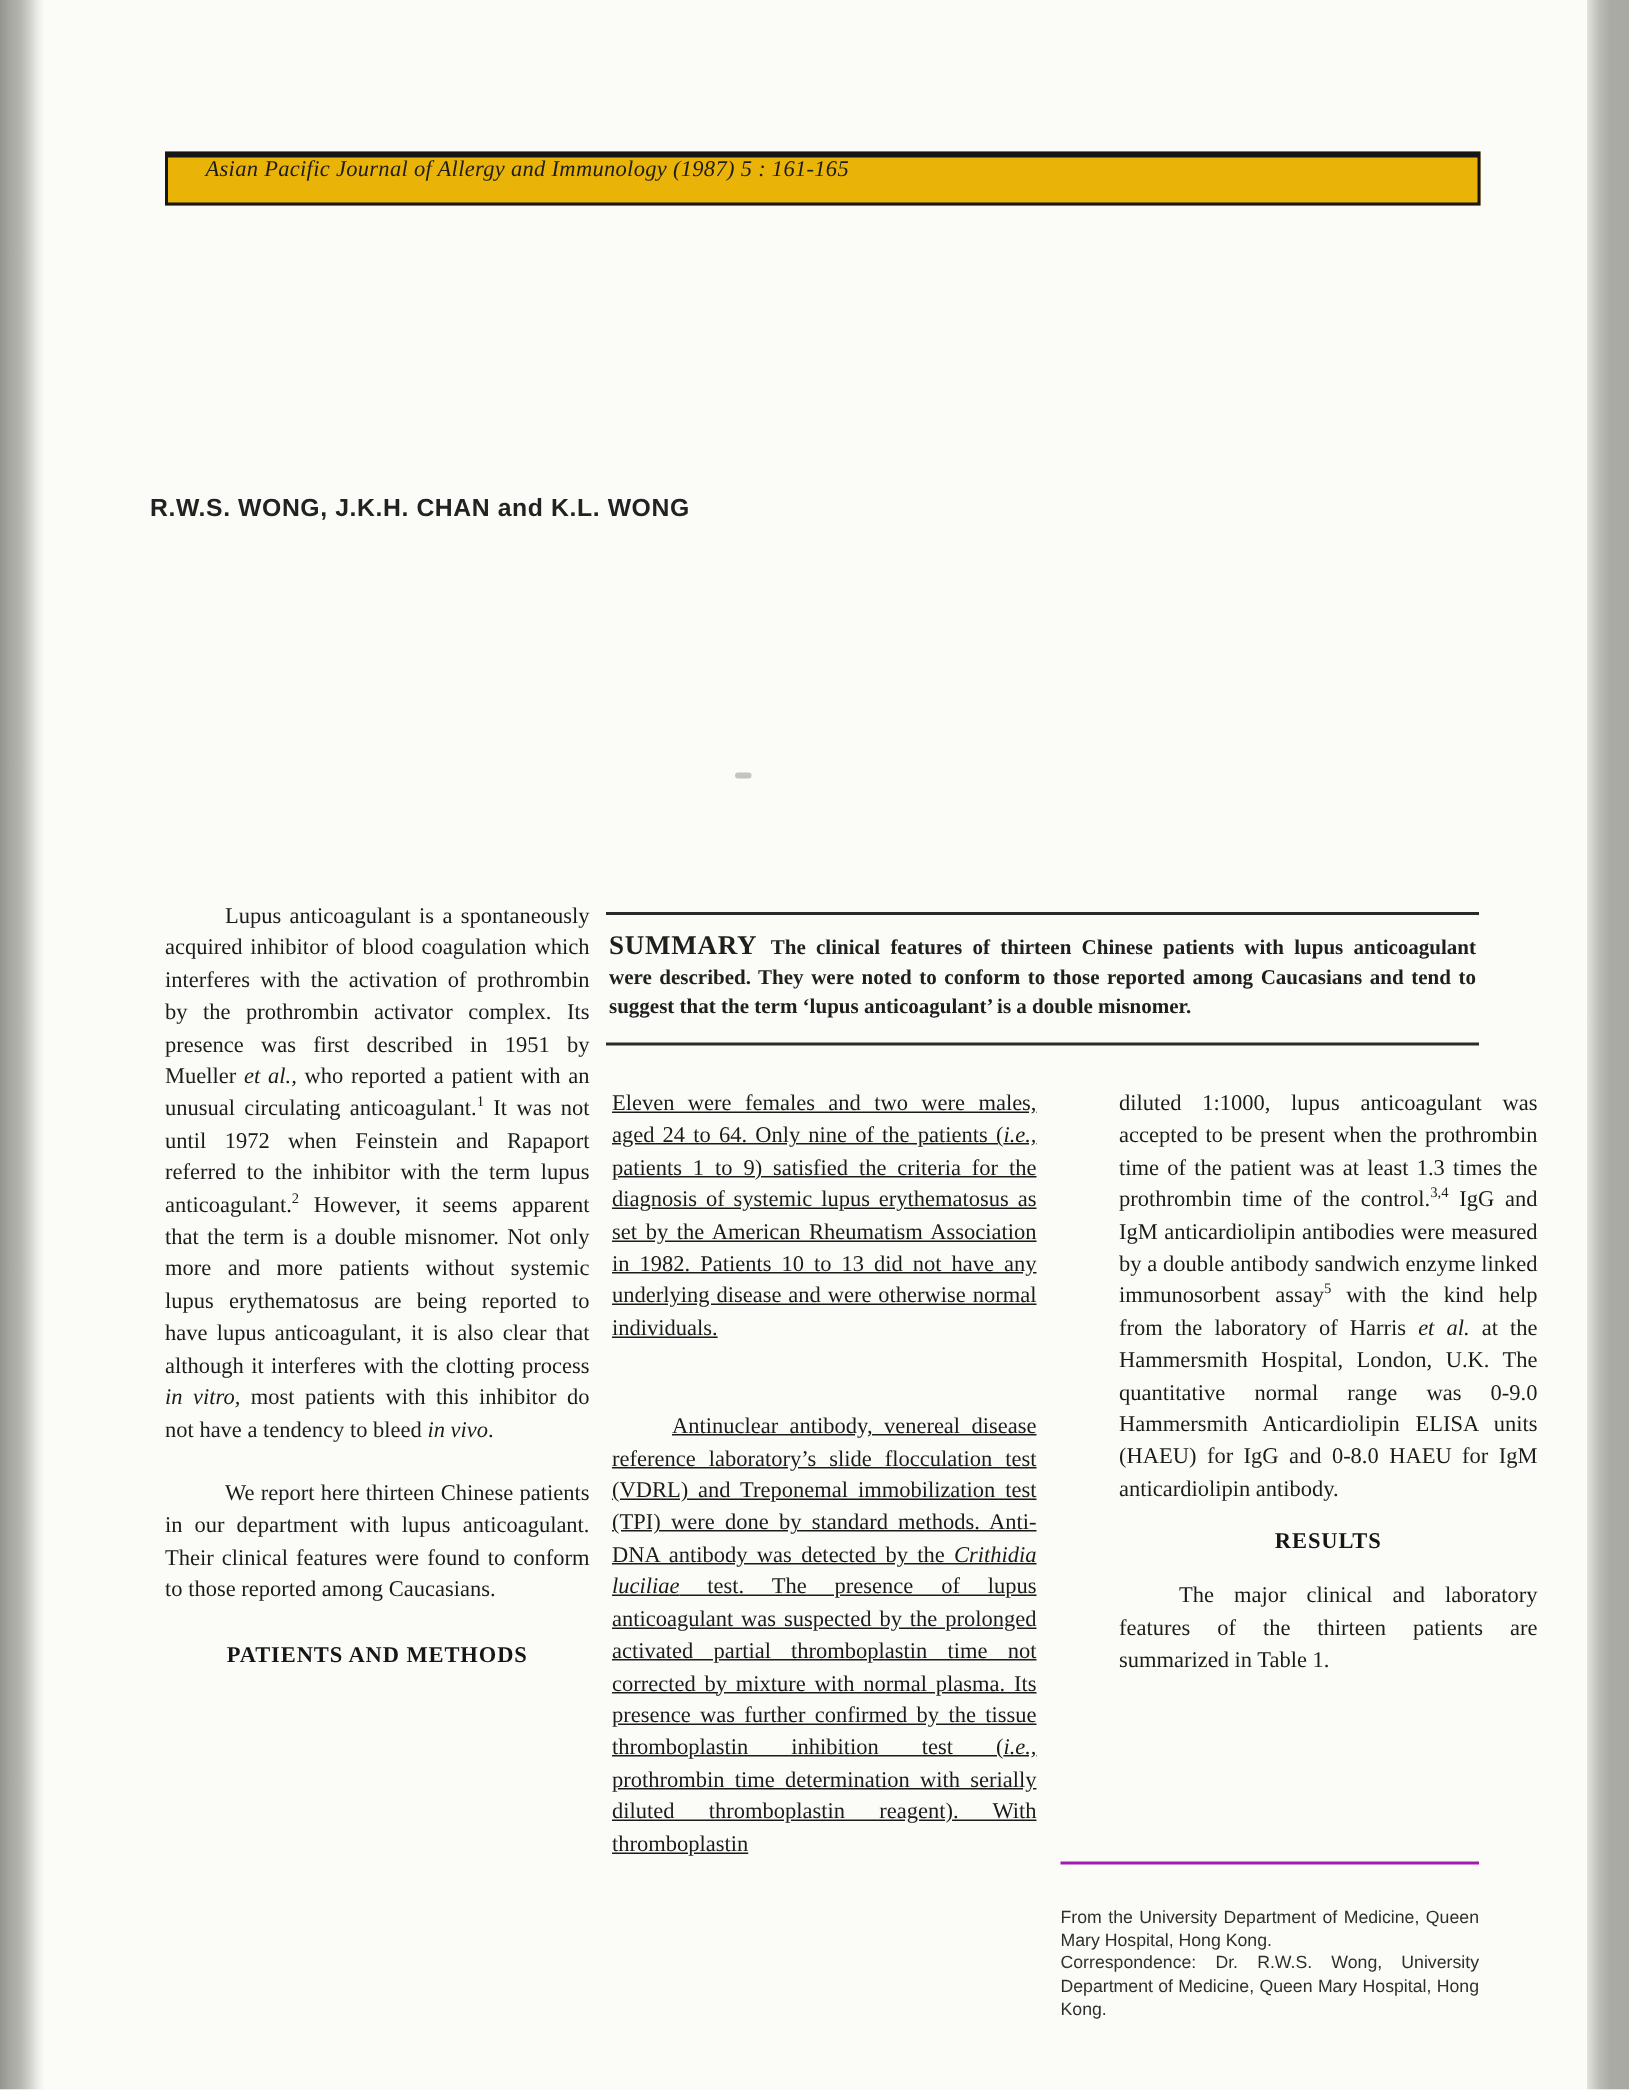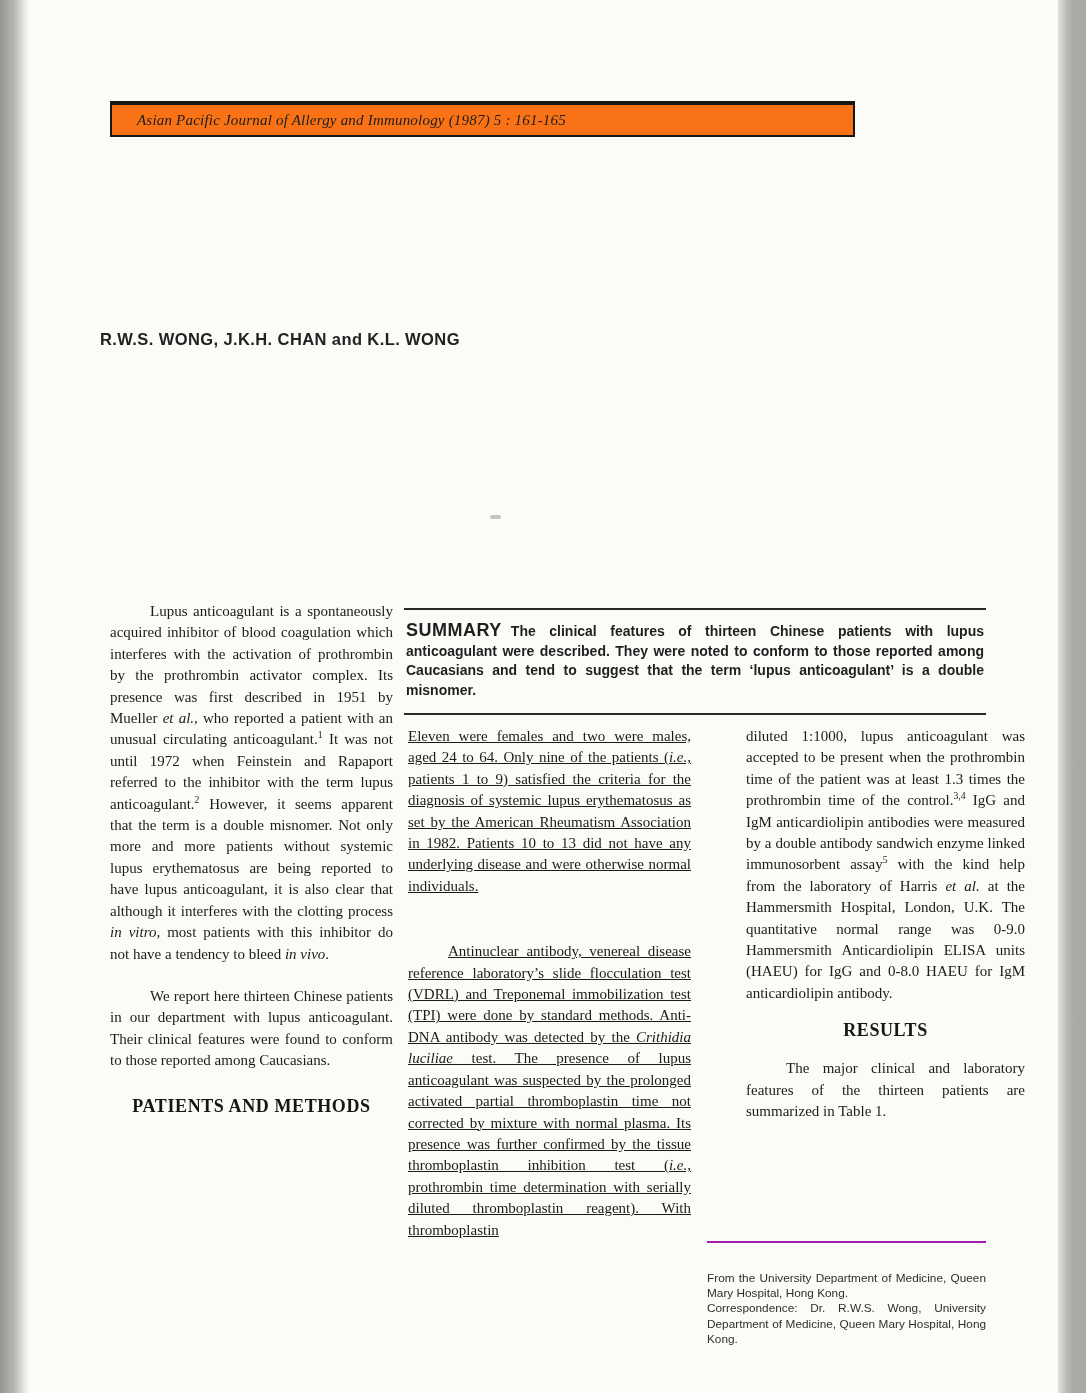--- a/index.html
+++ b/index.html
@@ -19,26 +19,26 @@
   .edge-left {
     position: absolute; left: 0; top: 0; width: 30px; height: 100%;
     background: linear-gradient(to right, #95958f 0%, #a7a7a1 22%, #b5b5af 45%, #cfcfc9 65%, #ededea 85%, #fbfbf8 100%);
   }
   .edge-right {
     position: absolute; left: 1058px; top: 0; width: 28px; height: 100%;
     background: linear-gradient(to right, #e3e3de 0%, #bcbcb7 30%, #abab a6 55%, #a9a9a4 100%);
     background: linear-gradient(to right, #e3e3de 0%, #bcbcb7 30%, #ababa6 55%, #a9a9a4 100%);
   }
   .header-box {
-    position: absolute; left: 110px; top: 101px; width: 745px; height: 36px;
+    position: absolute; left: 110px; top: 101px; width: 877px; height: 36px;
     box-sizing: border-box;
     border: 2px solid #161616;
     border-top-width: 4px;
-    background: #f97316;
-    display: flex; align-items: center;
+    background: #eab308;
+    display: flex; align-items: flex-start;
   }
   .header-box .citation {
     font-style: italic;
     font-size: 15px;
     letter-spacing: 0.2px;
     margin-left: 25px;
     color: #1d1d1d;
   }
   .paper-title {
     position: absolute; left: 111px; top: 233px;
@@ -63,35 +63,35 @@
     margin: 0;
     font-size: 15px;
     line-height: 21.4px;
     text-align: justify;
     color: #1b1b1b;
   }
   .indent { text-indent: 40px; }
   .gap-1 { margin-top: 21px !important; }
   .gap-2 { margin-top: 44px !important; }
   .section-heading {
-    font-size: 18px; font-weight: bold;
+    font-size: 15px; font-weight: bold;
     text-align: center; letter-spacing: 0.6px;
     margin: 24px 0 22px 0;
     color: #161616;
   }
   .section-heading.results { margin: 16px 0 17px 0; }
   .summary-box {
     position: absolute; left: 404px; top: 608px; width: 582px;
     box-sizing: border-box;
     border-top: 2px solid #2a2a2a;
     border-bottom: 2px solid #2a2a2a;
     padding: 11px 2px 13px 2px;
   }
   .summary-text {
-    font-family: Liberation Sans, sans-serif;
+    font-family: Liberation Serif, serif;
     font-weight: bold;
     font-size: 14px;
     line-height: 19.5px;
     text-align: justify;
     color: #1f1f1f;
     margin: 0;
   }
   .summary-label {
     font-size: 18px;
     letter-spacing: 0.5px;

